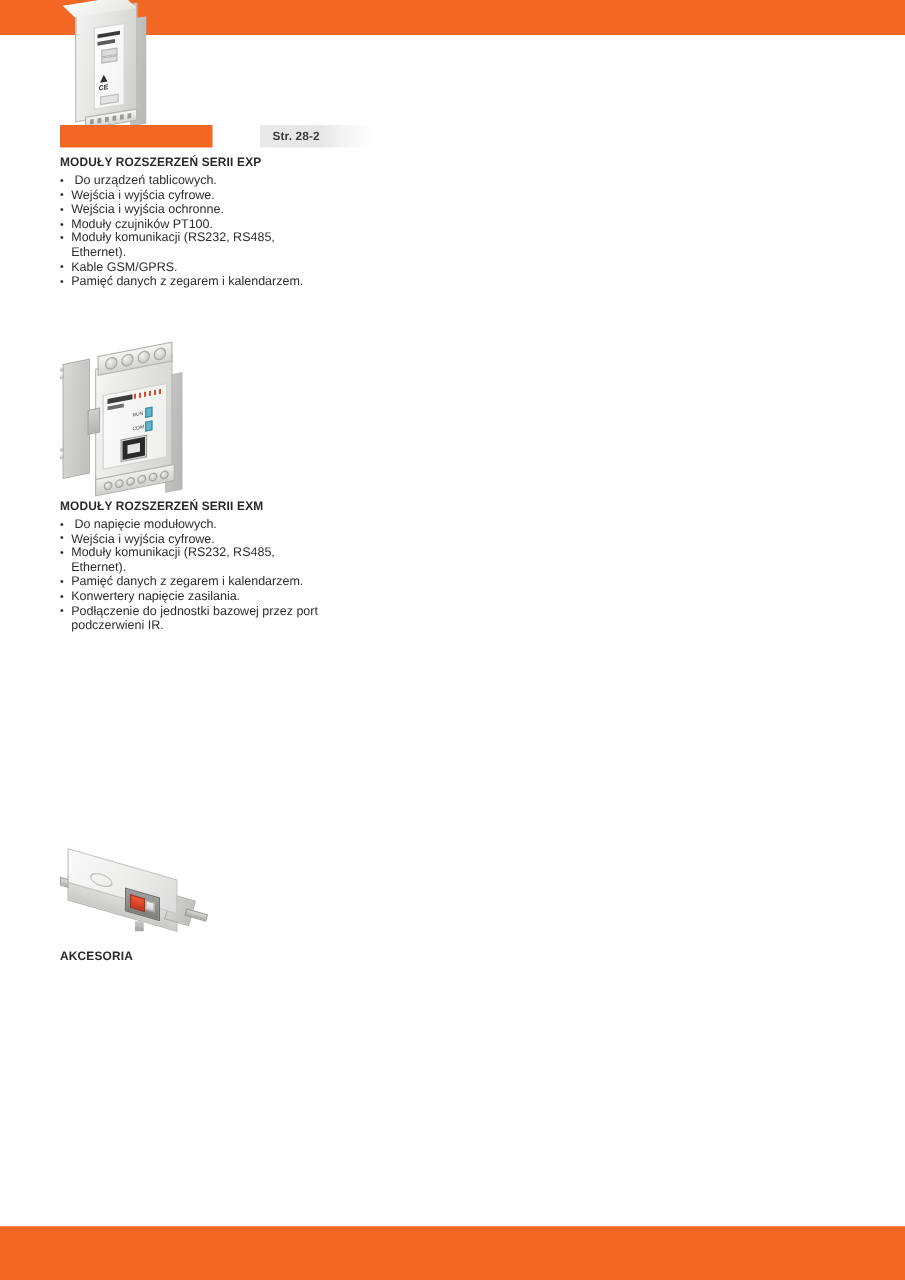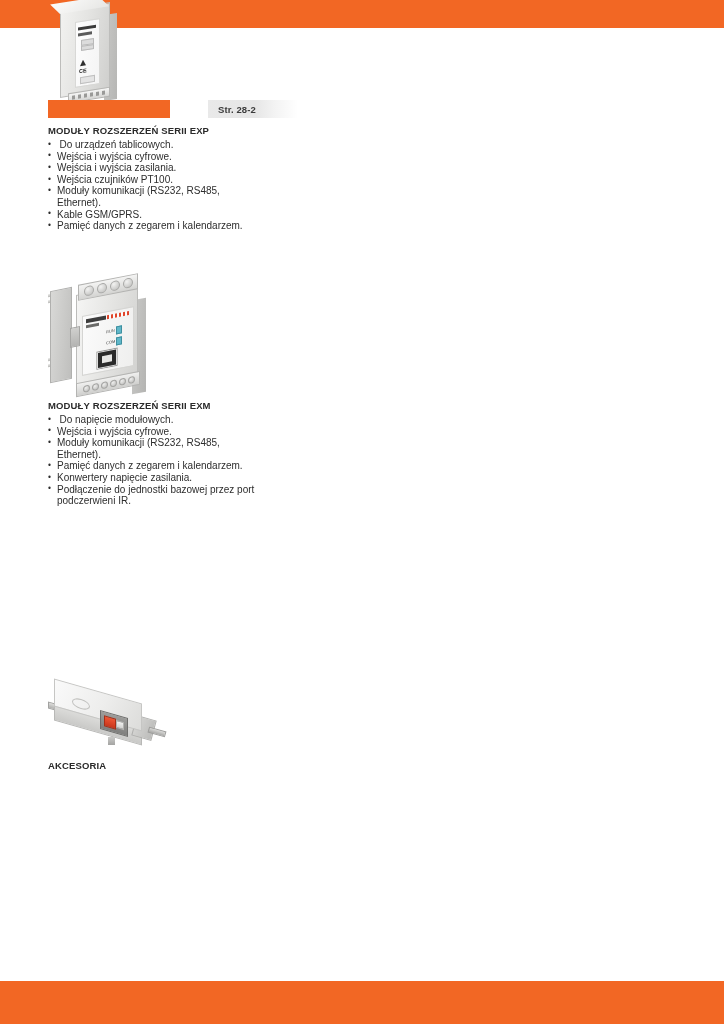--- a/index.html
+++ b/index.html
@@ -434,22 +434,22 @@
       <div class="badge-grey">
         <span class="badge-text">Str. 28-2</span>
       </div>
     </div>
 
     <div class="text-block">
       <div class="heading">MODUŁY ROZSZERZEŃ SERII EXP</div>
       <ul class="bullets">
         <li class="lead-space">Do urządzeń tablicowych.</li>
         <li>Wejścia i wyjścia cyfrowe.</li>
-        <li>Wejścia i wyjścia zasilania.</li>
-        <li>Wejścia czujników PT100.</li>
+        <li>Wejścia i wyjścia ochronne.</li>
+        <li>Moduły czujników PT100.</li>
         <li>Moduły komunikacji (RS232, RS485, Ethernet).</li>
         <li>Kable GSM/GPRS.</li>
         <li>Pamięć danych z zegarem i kalendarzem.</li>
       </ul>
     </div>
   </div>
 
   <div class="section section-2">
 
     <div class="photo">

